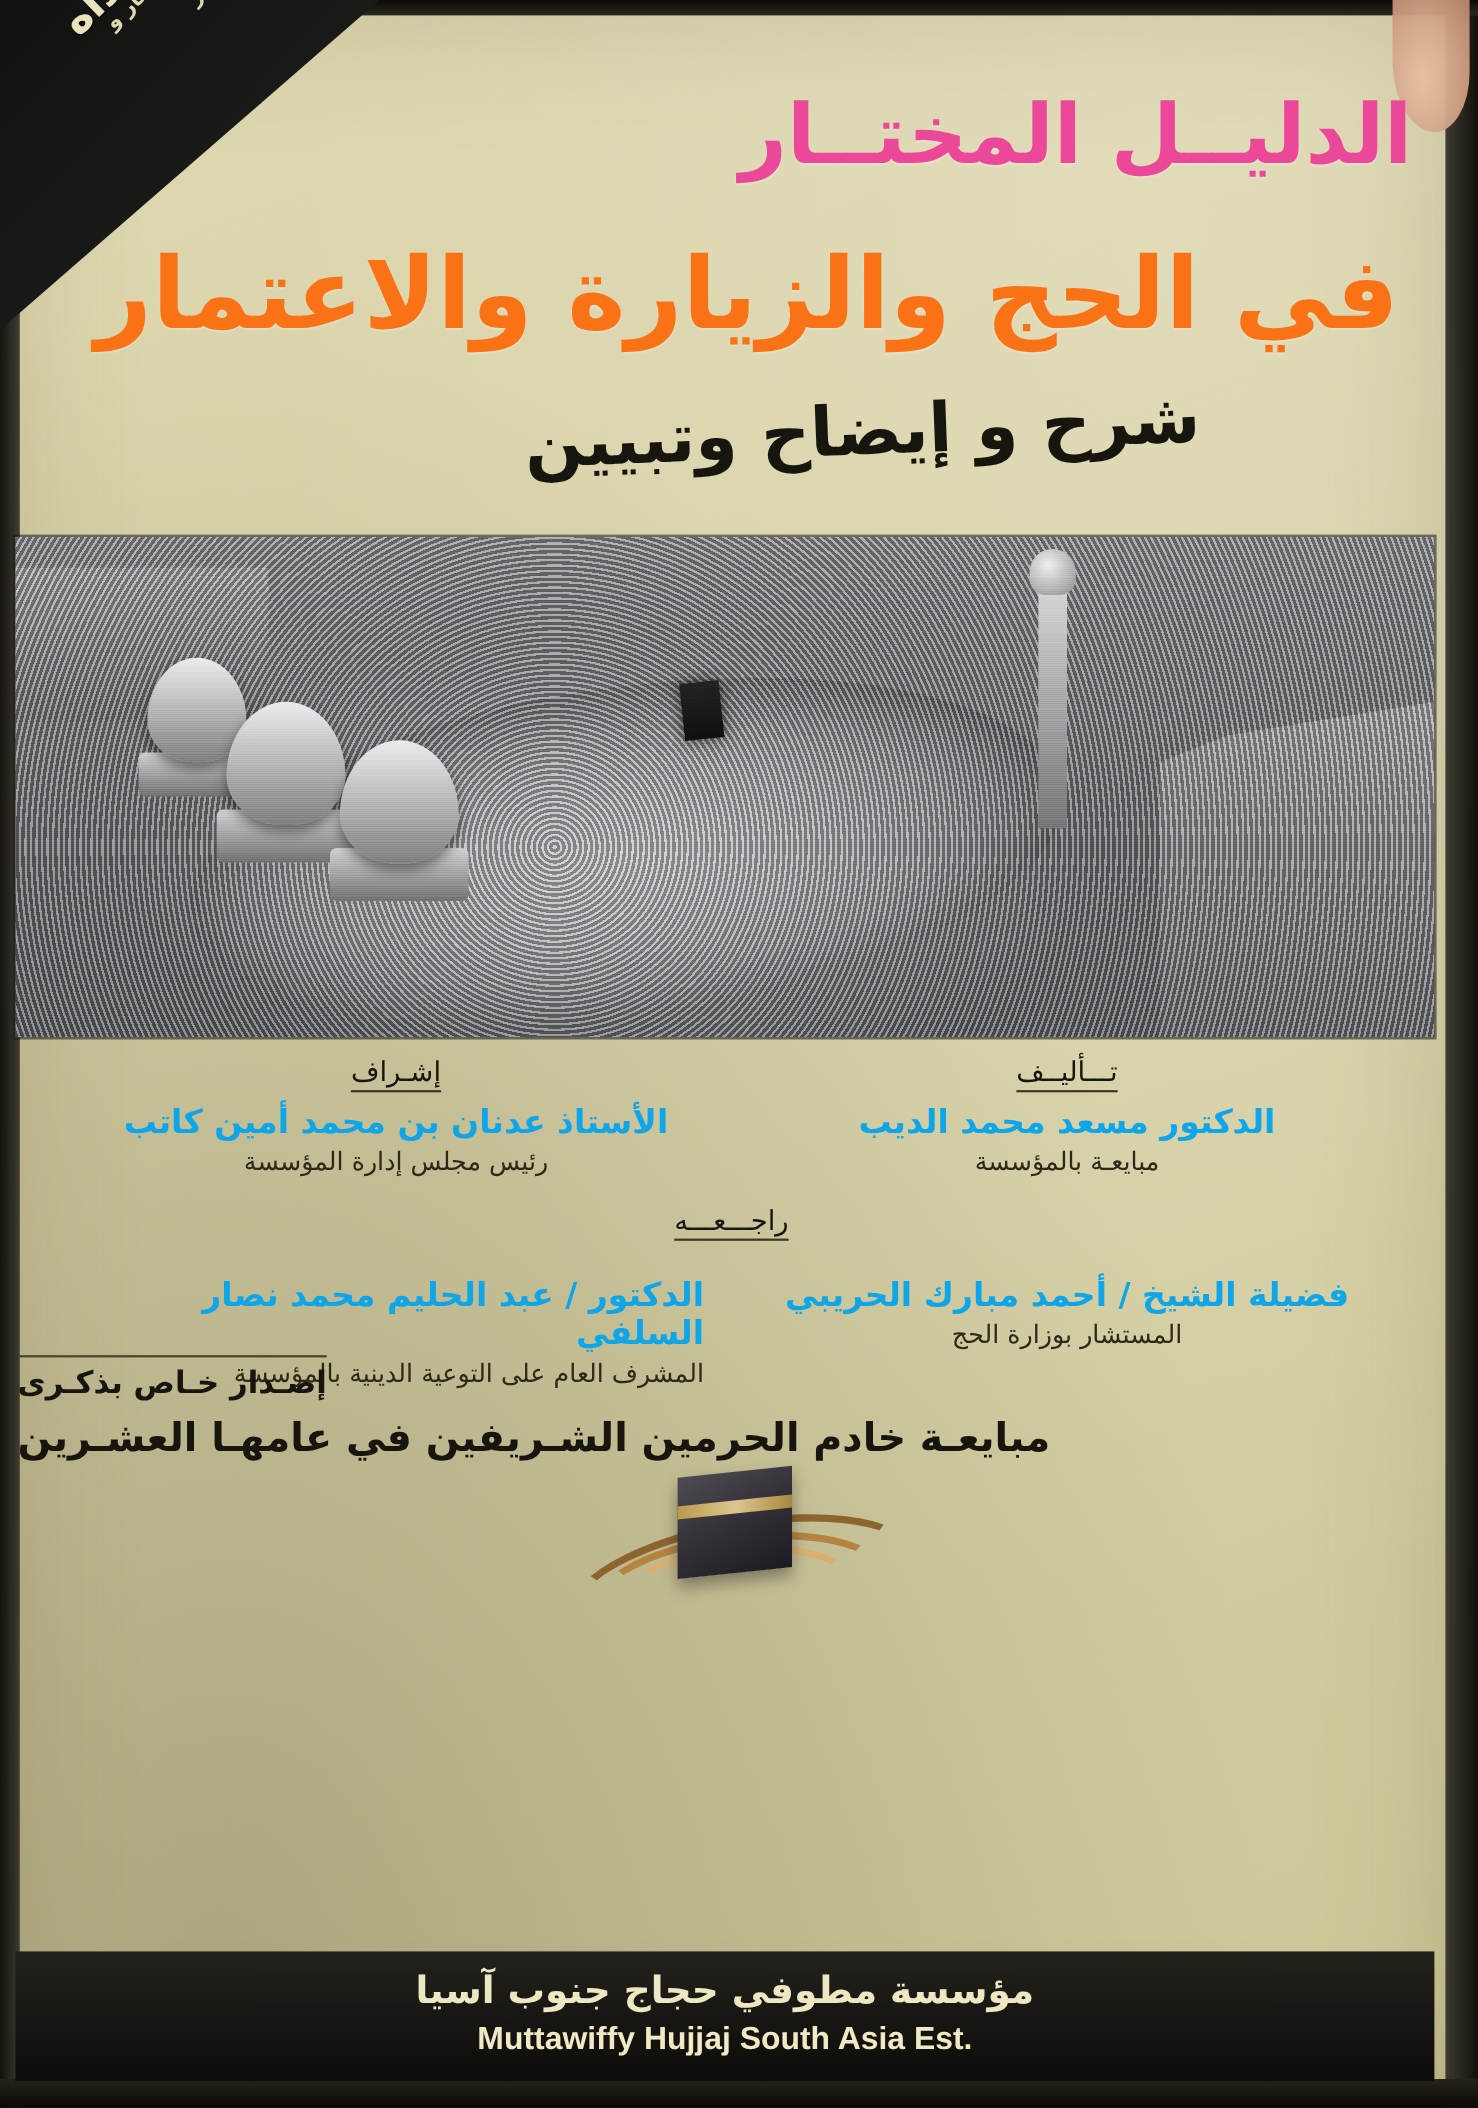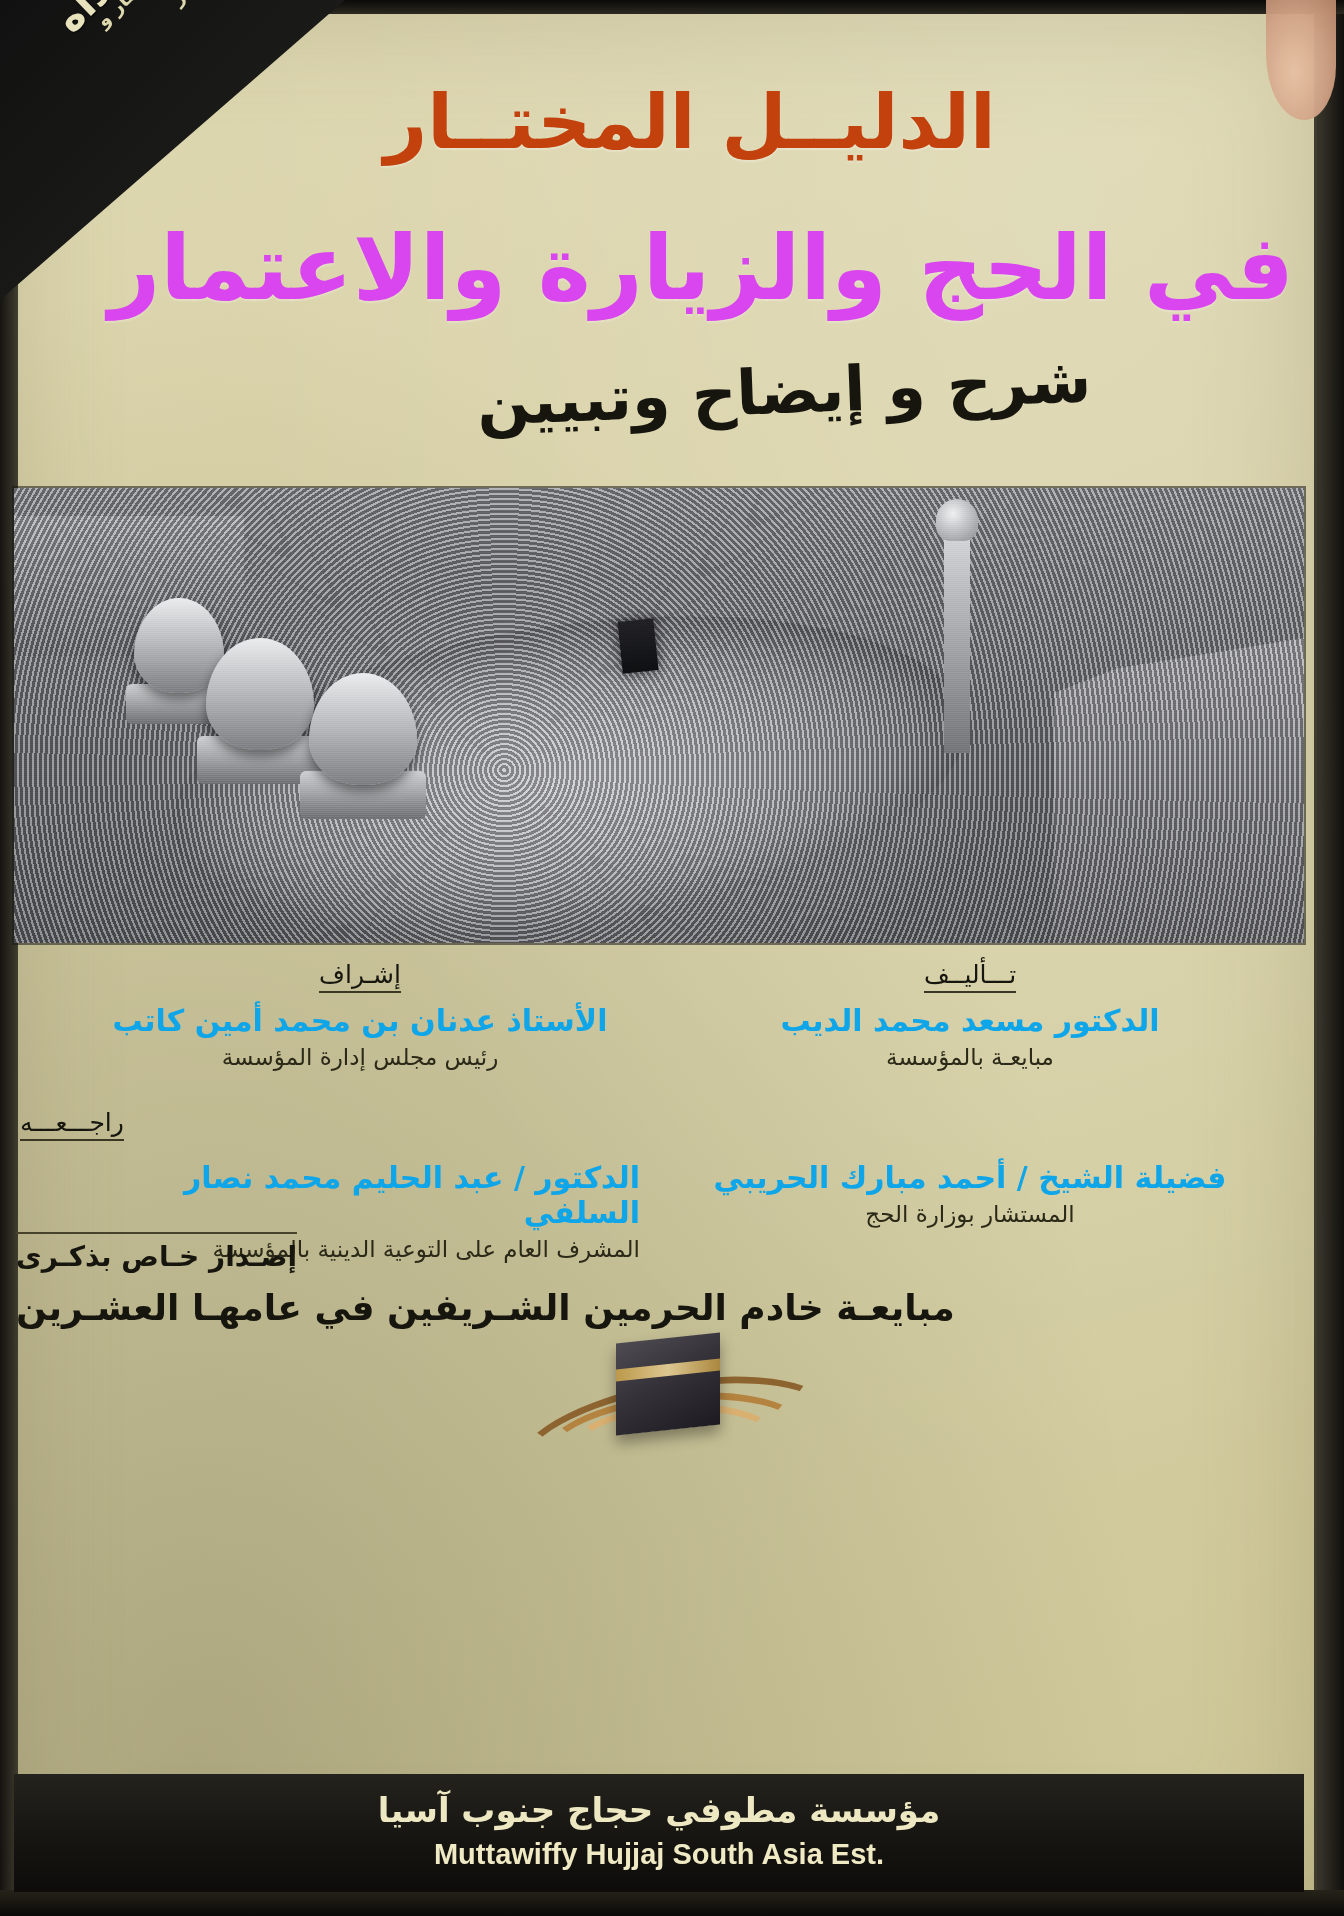--- a/index.html
+++ b/index.html
@@ -113,38 +113,39 @@
     text-align: center;
     line-height: 1.9;
   }
 
   
   .title-1{
     position:absolute;
     right: 60px;
     top: 78px;
     width: 900px;
-    text-align: left;
+    text-align: right;
     direction: rtl;
     font-size: 75px;
     font-weight: bold;
-    color: #c2410c;
+    color: #ec4899;
     letter-spacing: 2px;
     font-family: "DejaVu Sans", "Liberation Sans", sans-serif;
     text-shadow: 0 2px 2px rgba(255,255,255,0.28);
   }
   .title-2{
     position:absolute;
     right: 50px;
     top: 215px;
     width: 1230px;
+    text-align: center;
     direction: rtl;
     font-size: 90px;
     font-weight: bold;
-    color: #d946ef;
+    color: #f97316;
     text-shadow: 0 2px 2px rgba(255,255,255,0.25);
   }
   .title-3{
     position:absolute;
     right: 140px;
     top: 355px;
     width: 840px;
     text-align: center;
     direction: rtl;
     font-size: 62px;
@@ -422,21 +423,21 @@
       <div class="nm">الدكتور مسعد محمد الديب</div>
       <div class="rl">مبايعـة بالمؤسسة</div>
     </div>
 
     <div class="col left" style="top:0;">
       <div class="lbl"><span class="ul">إشـراف</span></div>
       <div class="nm">الأستاذ عدنان بن محمد أمين كاتب</div>
       <div class="rl">رئيس مجلس إدارة المؤسسة</div>
     </div>
 
-    <div style="position:absolute; left:0; top:148px; width:1290px; text-align:left;">
+    <div style="position:absolute; left:0; top:135px; width:1290px; text-align:center;">
       <span class="lbl"><span class="ul">راجـــعـــه</span></span>
     </div>
 
     <div class="col right" style="top:190px;">
       <div class="nm">فضيلة الشيخ / أحمد مبارك الحريبي</div>
       <div class="rl">المستشار بوزارة الحج</div>
     </div>
 
     <div class="col left" style="top:190px;text-align:right;">
       <div class="nm">الدكتور / عبد الحليم محمد نصار السلفي</div>

